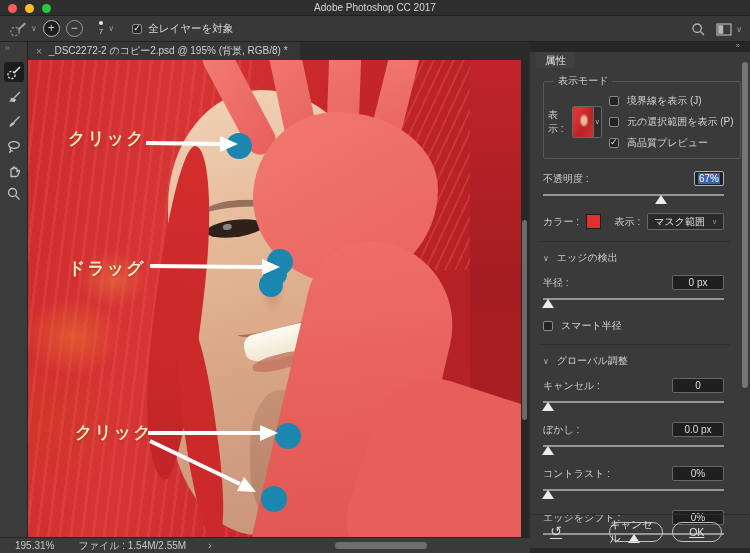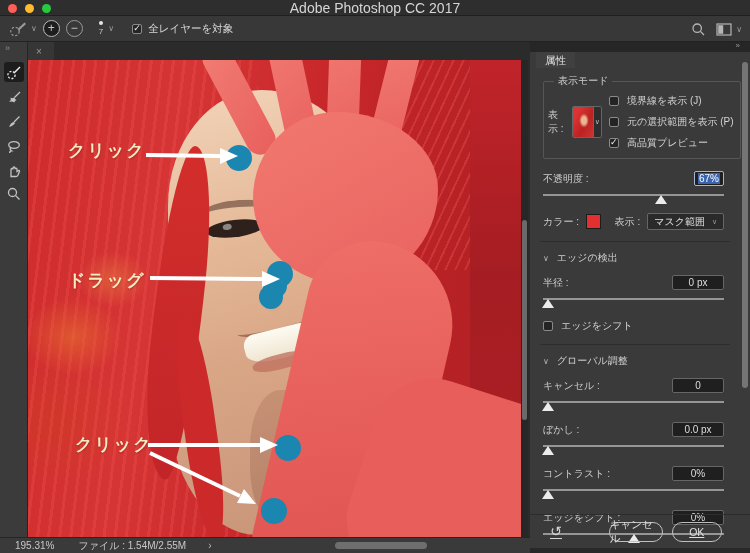--- a/index.html
+++ b/index.html
@@ -4,21 +4,21 @@
 <style>
   * { margin:0; padding:0; box-sizing:border-box; }
   html,body { width:750px; height:553px; overflow:hidden; background:#2b2b2b;
     font-family:"Liberation Sans","DejaVu Sans",sans-serif; -webkit-font-smoothing:antialiased; }
   
   .titlebar { position:absolute; left:0; top:0; width:750px; height:16px; background:#2e2e2e;
     border-bottom:1px solid #1f1f1f; display:flex; align-items:center; justify-content:center; }
   .lights { position:absolute; left:8px; top:4px; display:flex; gap:8px; }
   .light { width:9px; height:9px; border-radius:50%; }
   .light.red{background:#ff5f57}.light.yellow{background:#febc2e}.light.green{background:#28c840}
-  .win-title { font-size:14px; color:#d6d6d6; }
+  .win-title { font-size:10px; color:#d6d6d6; }
   
   .optionsbar { position:absolute; left:0; top:16px; width:750px; height:26px; background:#383838;
     border-bottom:1px solid #222; display:flex; align-items:center; }
   .tool-preview { margin-left:8px; display:flex; align-items:center; gap:3px; }
   .chev { color:#9a9a9a; font-size:8px; }
   .circle-btn { width:17px; height:17px; border:1px solid #9a9a9a; border-radius:50%; color:#c9c9c9;
     font-size:12px; line-height:15px; text-align:center; margin-left:6px; }
   .circle-btn.sel { background:#1e1e1e; border-color:#bbb; }
   .brushsize { margin-left:16px; display:flex; align-items:center; gap:5px; }
   .bs-stack { display:flex; flex-direction:column; align-items:center; }
@@ -88,21 +88,21 @@
   .f3 { left:300px; top:-46px; width:32px; height:152px; transform:rotate(2deg); }
   .f4 { left:352px; top:-36px; width:30px; height:142px; transform:rotate(14deg); }
   .palm { left:225px; top:52px; width:185px; height:172px;
     border-radius:45% 55% 50% 50% / 50% 45% 55% 50%;
     background:linear-gradient(150deg,#f1796f,#e96360); }
   .forearm { left:295px; top:168px; width:150px; height:365px; transform:rotate(13deg);
     transform-origin:top left; border-radius:70px 90px 40px 60px;
     background:linear-gradient(160deg,#ef6f68,#e55b58 60%,#dd524f); }
   .arm-widen { left:330px; top:328px; width:195px; height:205px; transform:rotate(18deg);
     border-radius:60px; background:#e75e5a; }
-  .ann-layer { left:0; top:16px; width:500px; height:420px; }
+  .ann-layer { left:0; top:4px; width:500px; height:420px; }
   .ann-label { position:absolute; font-size:17px; font-weight:bold; color:#f6ecc4;
     letter-spacing:2px; text-shadow:0 1px 2px rgba(60,0,0,.3); }
   .canvas-vscroll { left:493px; top:0; width:7px; height:477px; background:#272727; }
   .canvas-vthumb { position:absolute; left:1px; top:160px; width:5px; height:200px;
     background:#6a6a6a; border-radius:3px; }
   
   .statusbar { position:absolute; left:0; top:537px; width:530px; height:16px; background:#3a3a3a;
     border-top:1px solid #262626; display:flex; align-items:center; font-size:10px; color:#c8c8c8; }
   .statusbar .zoomlvl { margin-left:15px; }
   .statusbar .fileinfo { margin-left:24px; }
@@ -204,20 +204,21 @@
         <rect x="2.2" y="2.2" width="5" height="8.6" fill="#b5b5b5"></rect>
       </svg>
       <span class="chev">∨</span>
     </div>
   </div>
 </div>
 
 <div class="tabstrip">
   <div class="doctab">
     <span class="close">×</span>
+    <span class="title">_DSC2272-2 のコピー2.psd @ 195% (背景, RGB/8) *</span>
   </div>
 </div>
 
 <div class="rail">
   <div class="dbl-chev">»</div>
   <div class="tool sel" style="top:20px">
     <svg width="16" height="16" viewBox="0 0 16 16">
       <circle cx="5.5" cy="11" r="3.6" stroke-dasharray="2 1.6"></circle>
       <path d="M7.5 8.5 L13.5 2.5 L14.5 3.5 L8.5 9.5 Z" fill="#efefef" stroke="none"></path>
     </svg>
@@ -379,21 +380,21 @@
       <div class="val-field">
         <span>0 px</span>
       </div>
     </div>
     <div class="slider mt4">
       <div class="line"></div>
       <div class="thumbtri" style="left:3%"></div>
     </div>
     <div class="cb-row mt12">
       <div class="checkbox"></div>
-      <span class="lbl">エッジをシフト</span>
+      <span class="lbl">スマート半径</span>
     </div>
 
     <div class="divider"></div>
     <div class="sect">
       <span class="chev">∨</span>
       <span>グローバル調整</span>
     </div>
 
     <div class="prow mt10">
       <span>キャンセル :</span>

